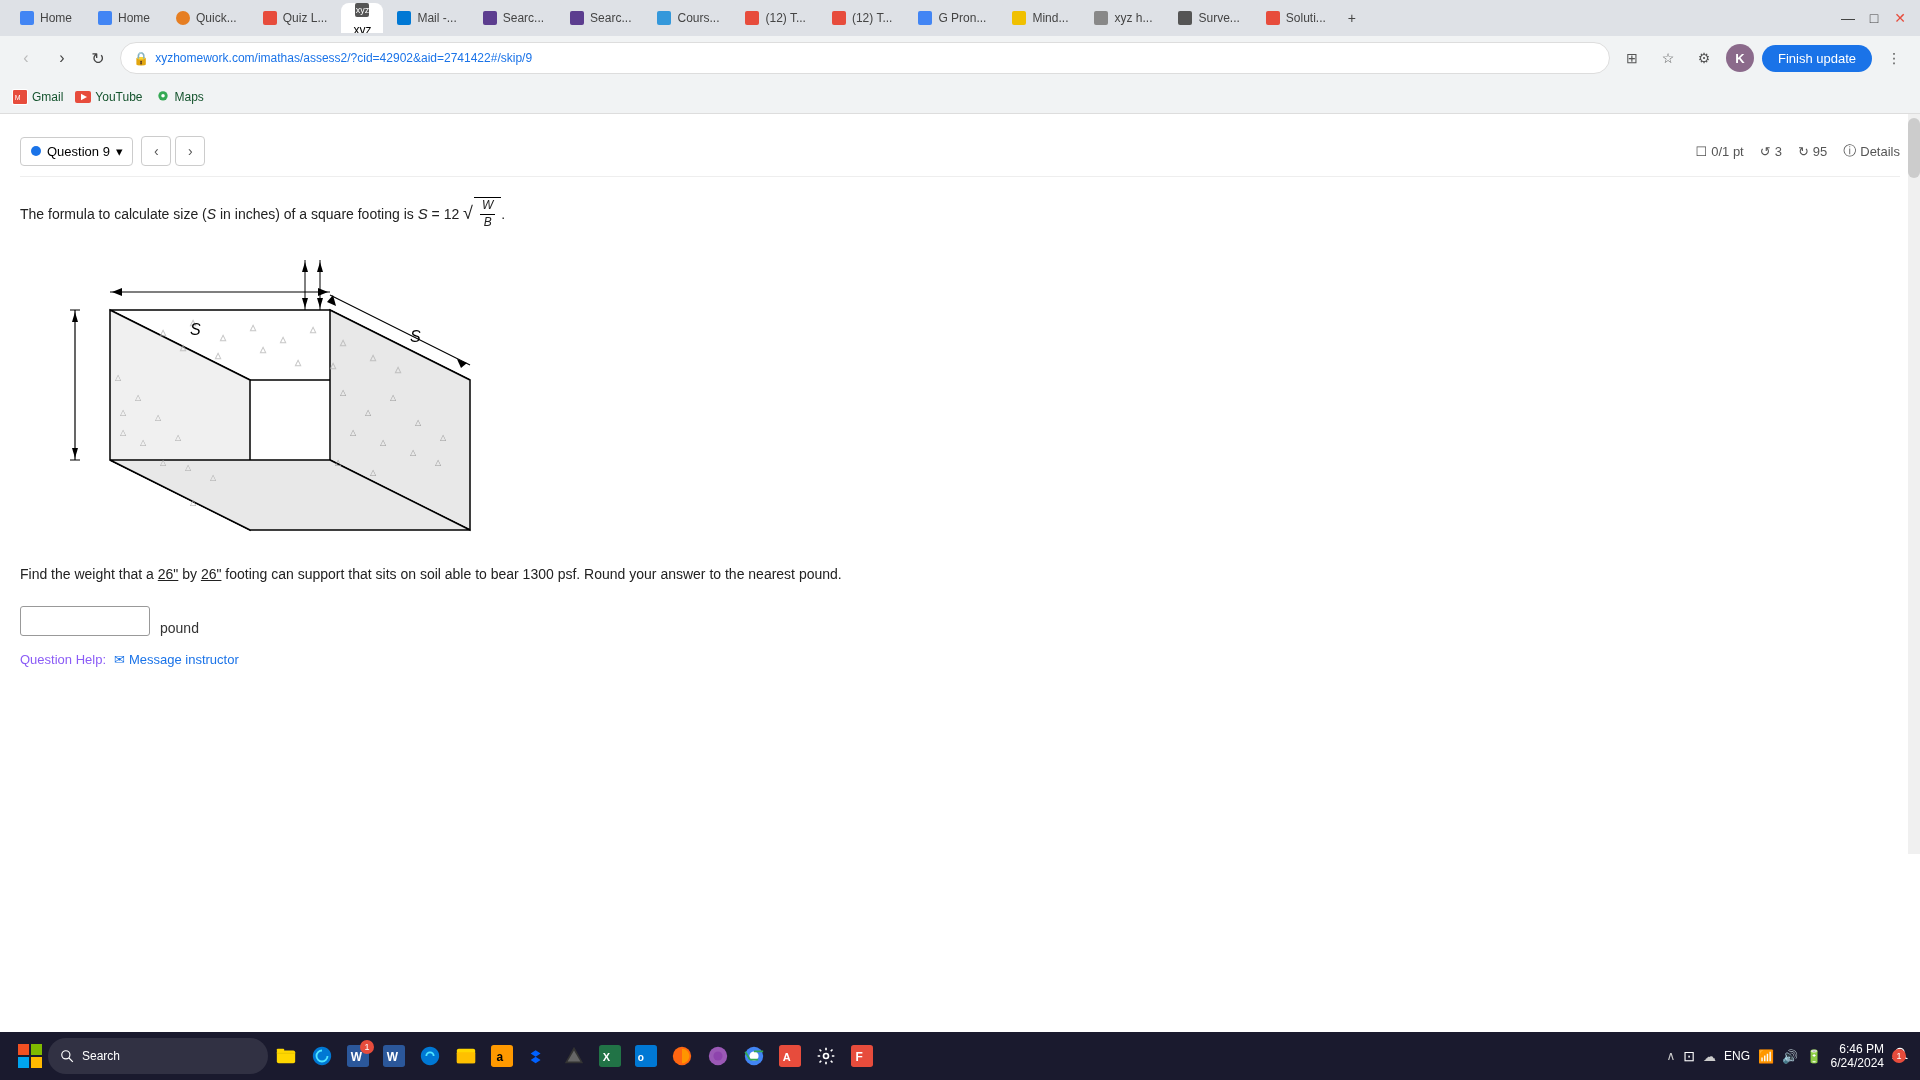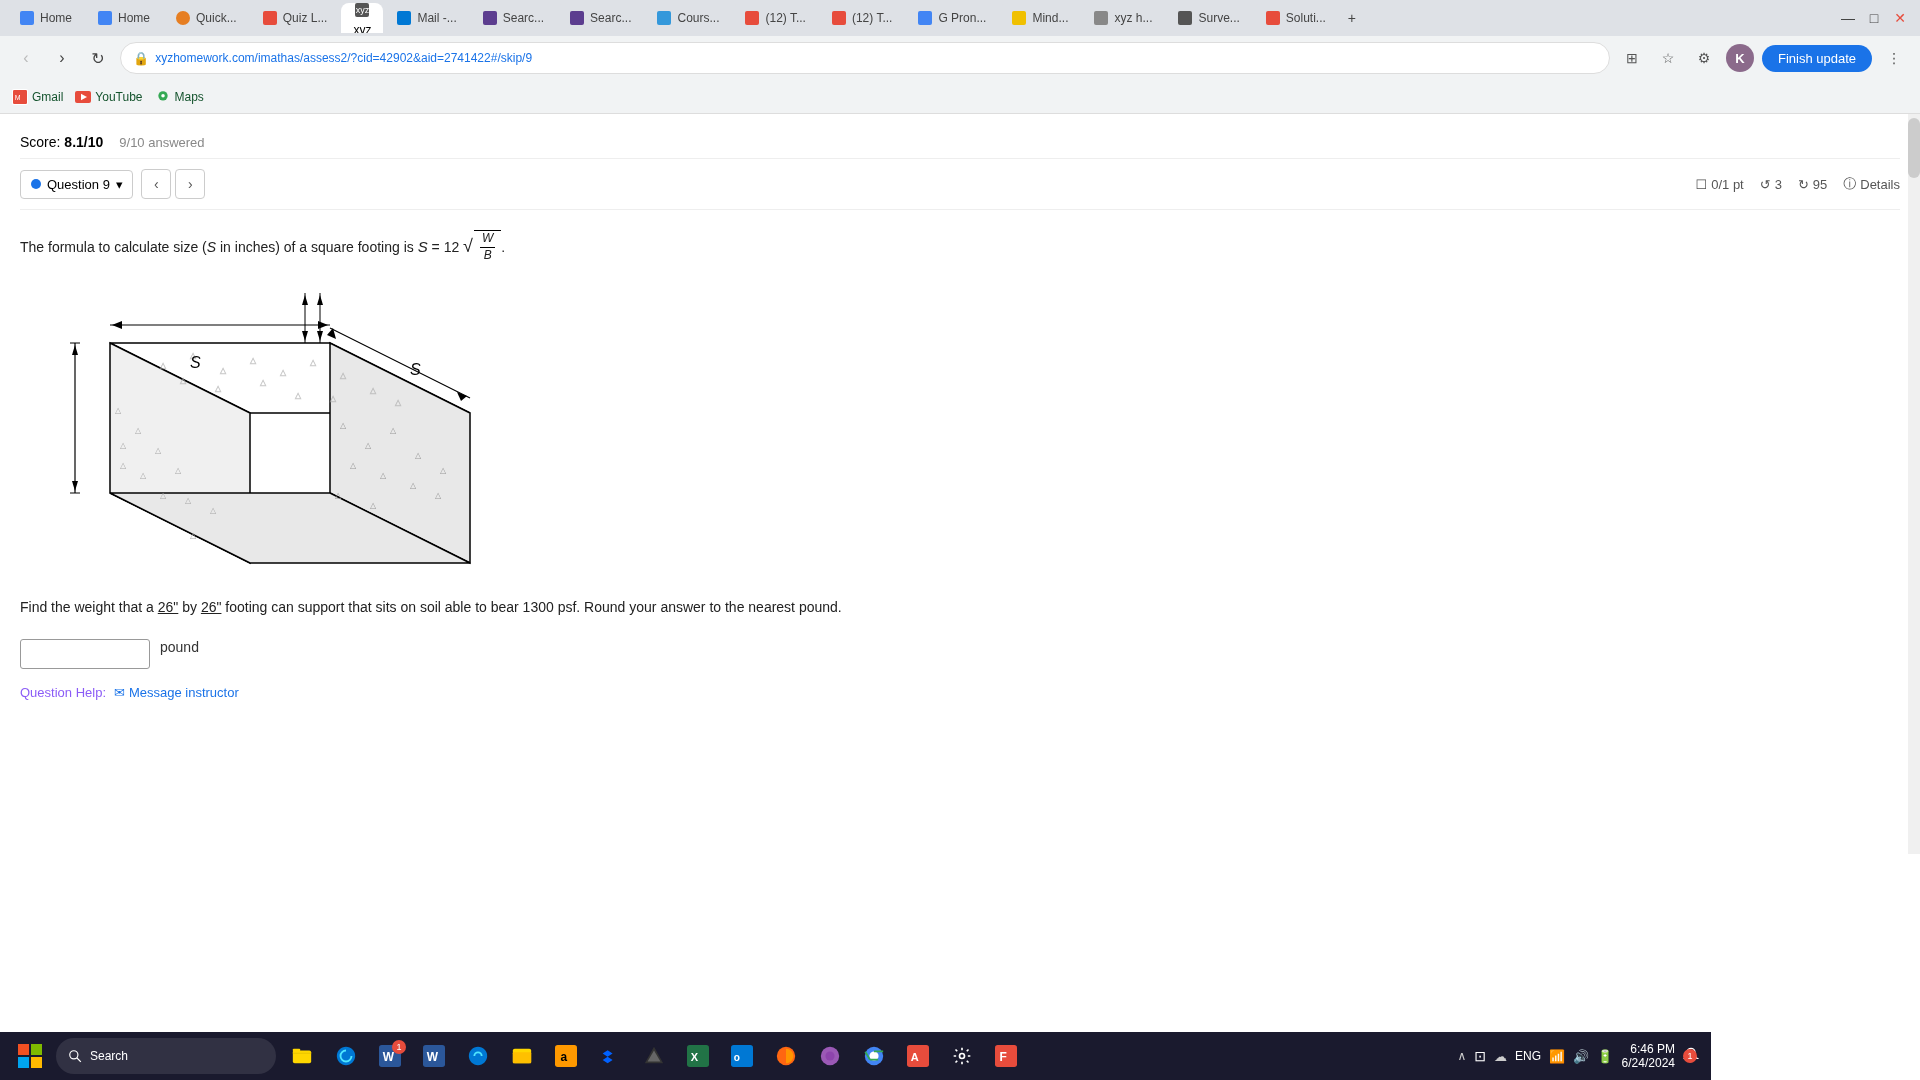--- a/index.html
+++ b/index.html
@@ -48,31 +48,31 @@
 
     
     .question-body { padding: 20px 0; max-width: 900px; }
     .question-text { font-size: 14px; color: #222; line-height: 1.6; margin-bottom: 12px; }
 
     
     .diagram-container { margin: 20px 0; }
 
     
     .answer-area { margin-top: 20px; }
-    .answer-row { display: flex; align-items: flex-start; gap: 10px; margin-bottom: 16px; }
+    .answer-row { display: flex; align-items: flex-end; gap: 10px; margin-bottom: 16px; }
     .answer-input { width: 130px; height: 30px; border: 1px solid #999; border-radius: 3px; padding: 4px 8px; font-size: 14px; }
     .unit-label { font-size: 14px; color: #333; }
 
     
     .question-help { display: flex; align-items: center; gap: 8px; font-size: 13px; }
     .help-label { color: #8b5cf6; font-weight: 500; }
     .message-link { color: #1a73e8; text-decoration: none; display: flex; align-items: center; gap: 4px; cursor: pointer; }
 
     
-    .taskbar { position: fixed; bottom: 0; left: 0; width: 1711px; height: 48px; background: #1a1a2e; display: flex; align-items: center; padding: 0 12px; gap: 8px; }
+    .taskbar { position: fixed; bottom: 0; left: 0; width: 1920px; height: 48px; background: #1a1a2e; display: flex; align-items: center; padding: 0 12px; }
     .taskbar-start { width: 36px; height: 36px; display: flex; align-items: center; justify-content: center; cursor: pointer; }
     .taskbar-btn { width: 36px; height: 36px; border-radius: 6px; display: flex; align-items: center; justify-content: center; cursor: pointer; position: relative; }
     .taskbar-sys { display: flex; align-items: center; gap: 8px; color: #fff; font-size: 12px; }
     .sys-time { text-align: right; }
     .notification-badge { position: absolute; top: 2px; right: 2px; width: 14px; height: 14px; background: #e74c3c; border-radius: 50%; font-size: 9px; color: #fff; display: flex; align-items: center; justify-content: center; }
 
     
     .scroll-hint { position: absolute; right: 0; top: 120px; width: 12px; height: 860px; background: #f0f0f0; }
     .scroll-thumb { width: 12px; height: 60px; background: #ccc; border-radius: 6px; margin-top: 4px; }
 
@@ -208,27 +208,20 @@
             <circle cx="12" cy="10" r="3" fill="#fff"></circle>
           </svg>
       </div>
       <span>Maps</span>
     </div>
   </div>
 </div>
 
 <div class="page-content" style="position:relative;">
 
-  <div class="score-bar">
-    <span>
-      <span>Score:</span>
-      <span class="score-bold">8.1/10</span>
-    </span>
-    <span class="answered-text">9/10 answered</span>
-  </div>
 
   <div class="question-nav">
     <div class="question-selector">
       <div class="question-dropdown">
         <div class="dot-indicator"></div>
         <span>Question 9</span>
         <span>▾</span>
       </div>
       <div class="nav-arrows">
         <div class="arrow-btn">‹</div>

